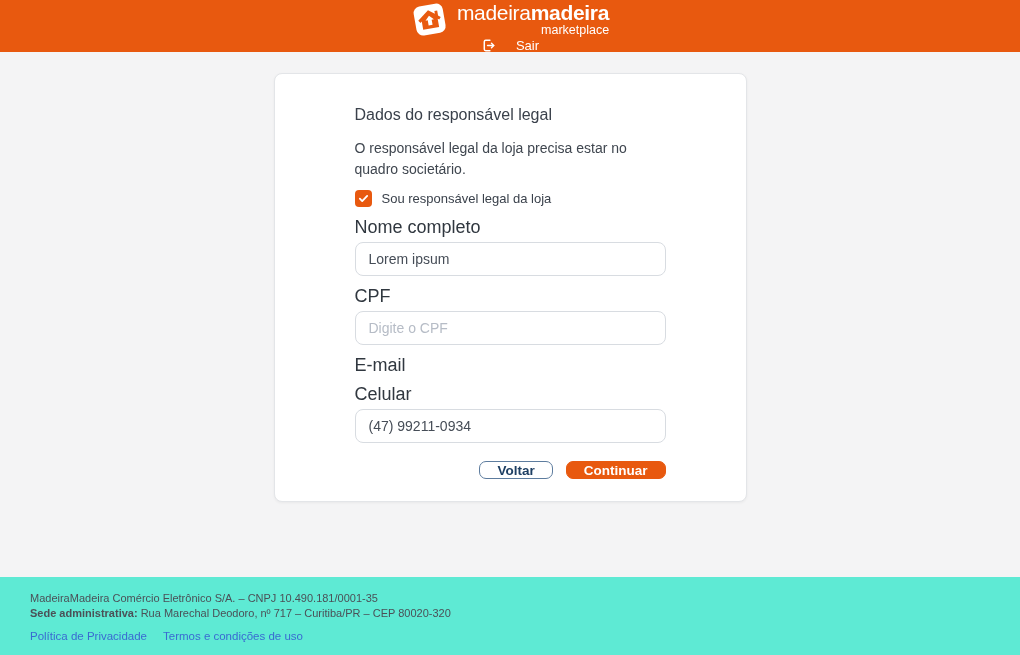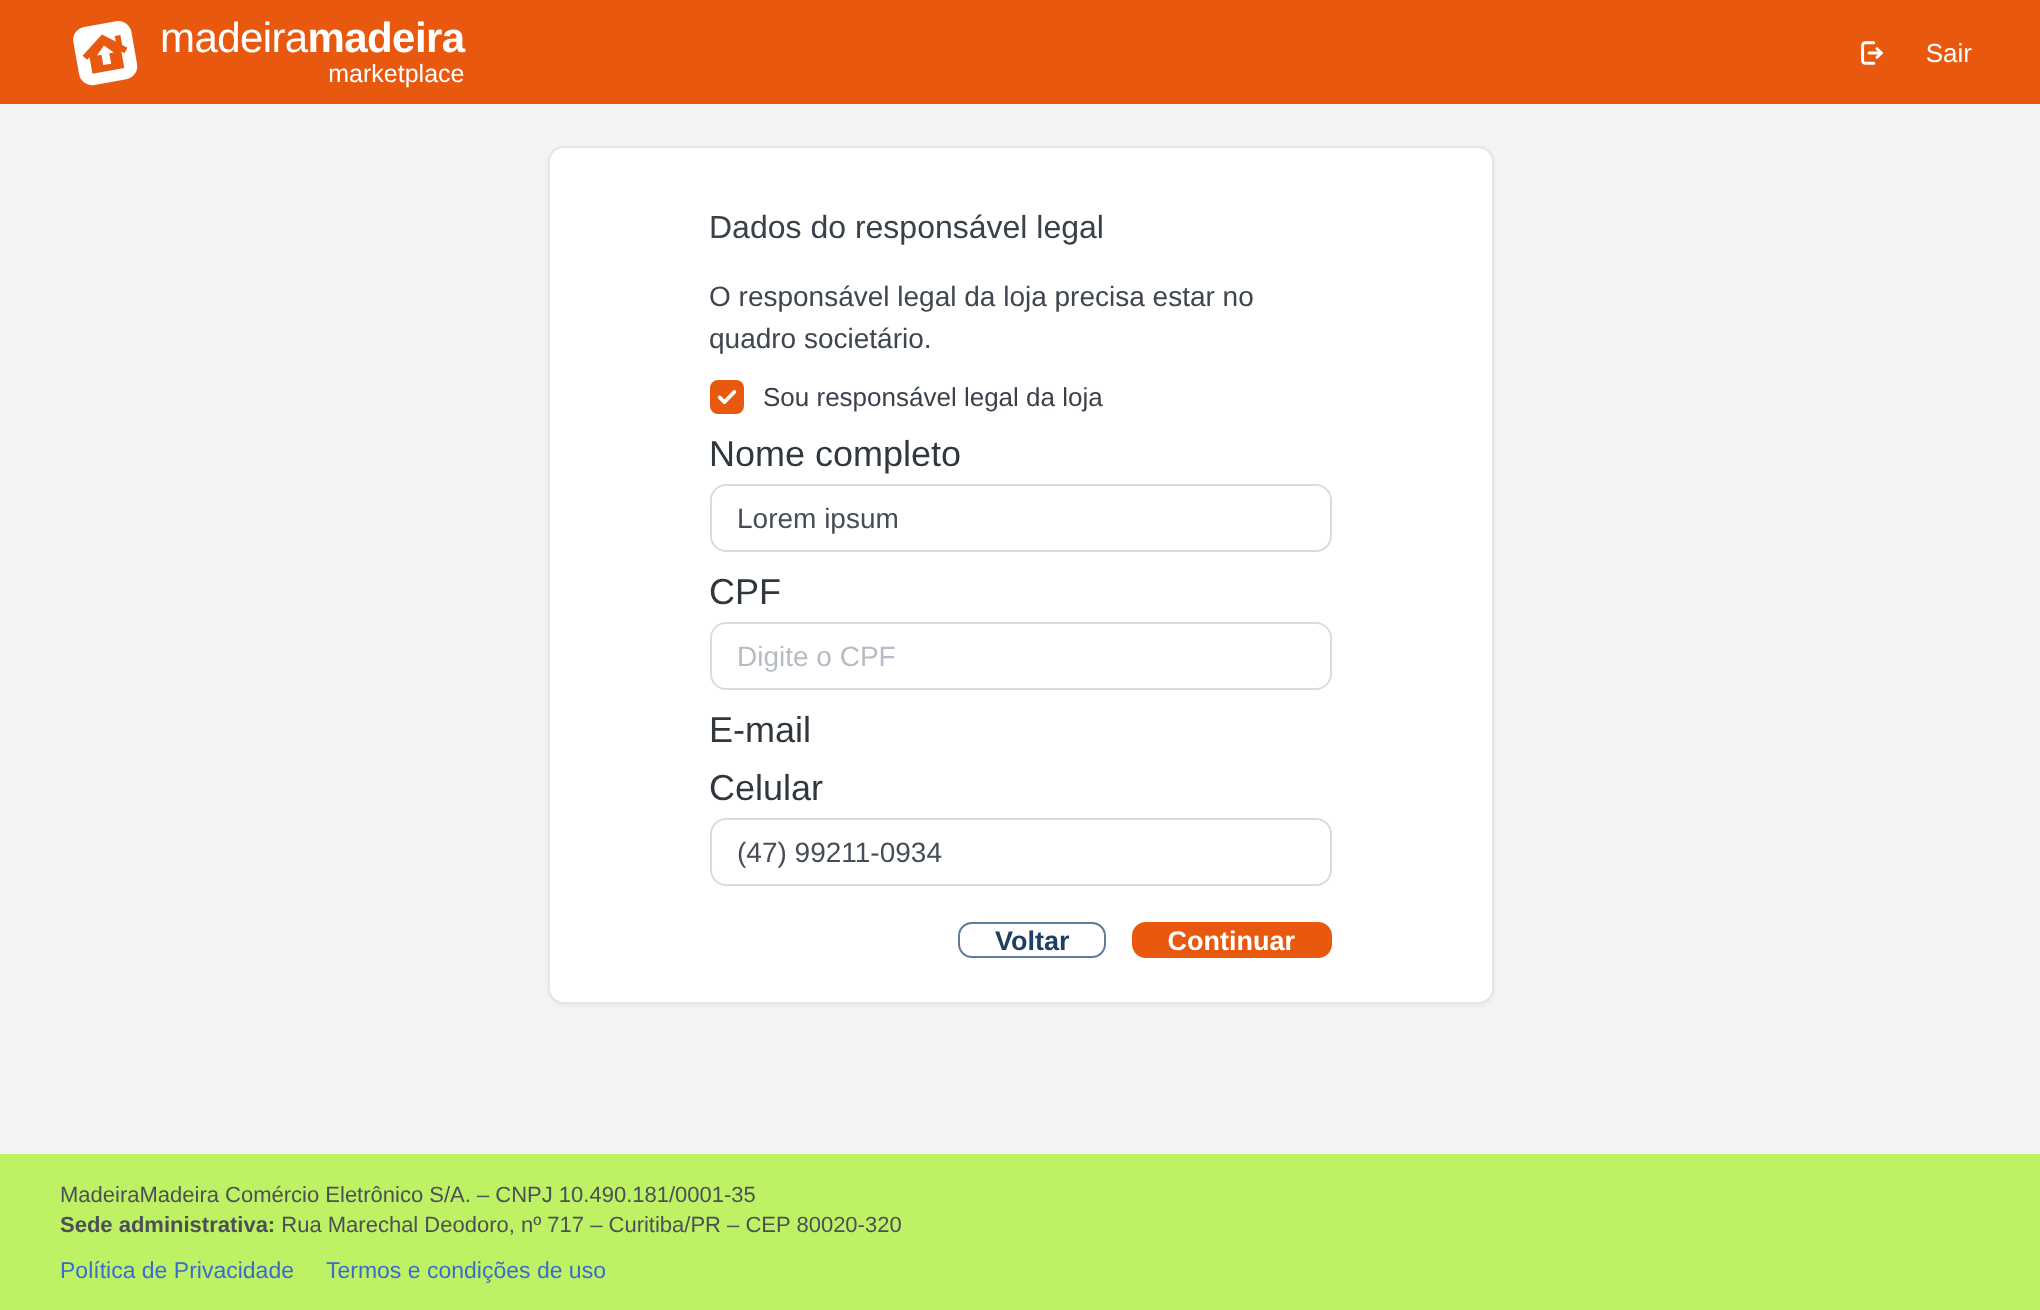--- a/index.html
+++ b/index.html
@@ -12,22 +12,23 @@
     overflow: hidden;
   }
 
   
   .header {
     height: 52px;
     background: #E8590F;
     display: flex;
     align-items: center;
     justify-content: space-between;
-    padding: 0 34px;
+    padding: 0 14px;
     flex-shrink: 0;
+    flex-direction: column;
   }
   .logo { display: flex; align-items: center; gap: 8px; }
   .logo-icon { width: 38px; height: 38px; }
   .logo-text { color: #fff; line-height: 1; }
   .logo-line1 { font-size: 21px; letter-spacing: -0.3px; }
   .logo-line1 b { font-weight: 700; }
   .logo-line2 { font-size: 12.5px; text-align: right; margin-top: 1px; }
   .sair-btn {
     display: flex; align-items: center; gap: 20px;
     color: #fff; font-size: 13px;
@@ -117,21 +118,21 @@
     color: #1E3F63;
   }
   .btn-primary {
     background: #E8590F;
     border: 1px solid #E8590F;
     color: #fff;
   }
 
   
   .footer {
-    background: #bef264;
+    background: #5eead4;
     height: 78px;
     padding: 14px 30px 16px;
     flex-shrink: 0;
   }
   .footer-line {
     font-size: 11px;
     color: #4B5057;
     line-height: 14.5px;
   }
   .footer-line b { font-weight: 700; }

